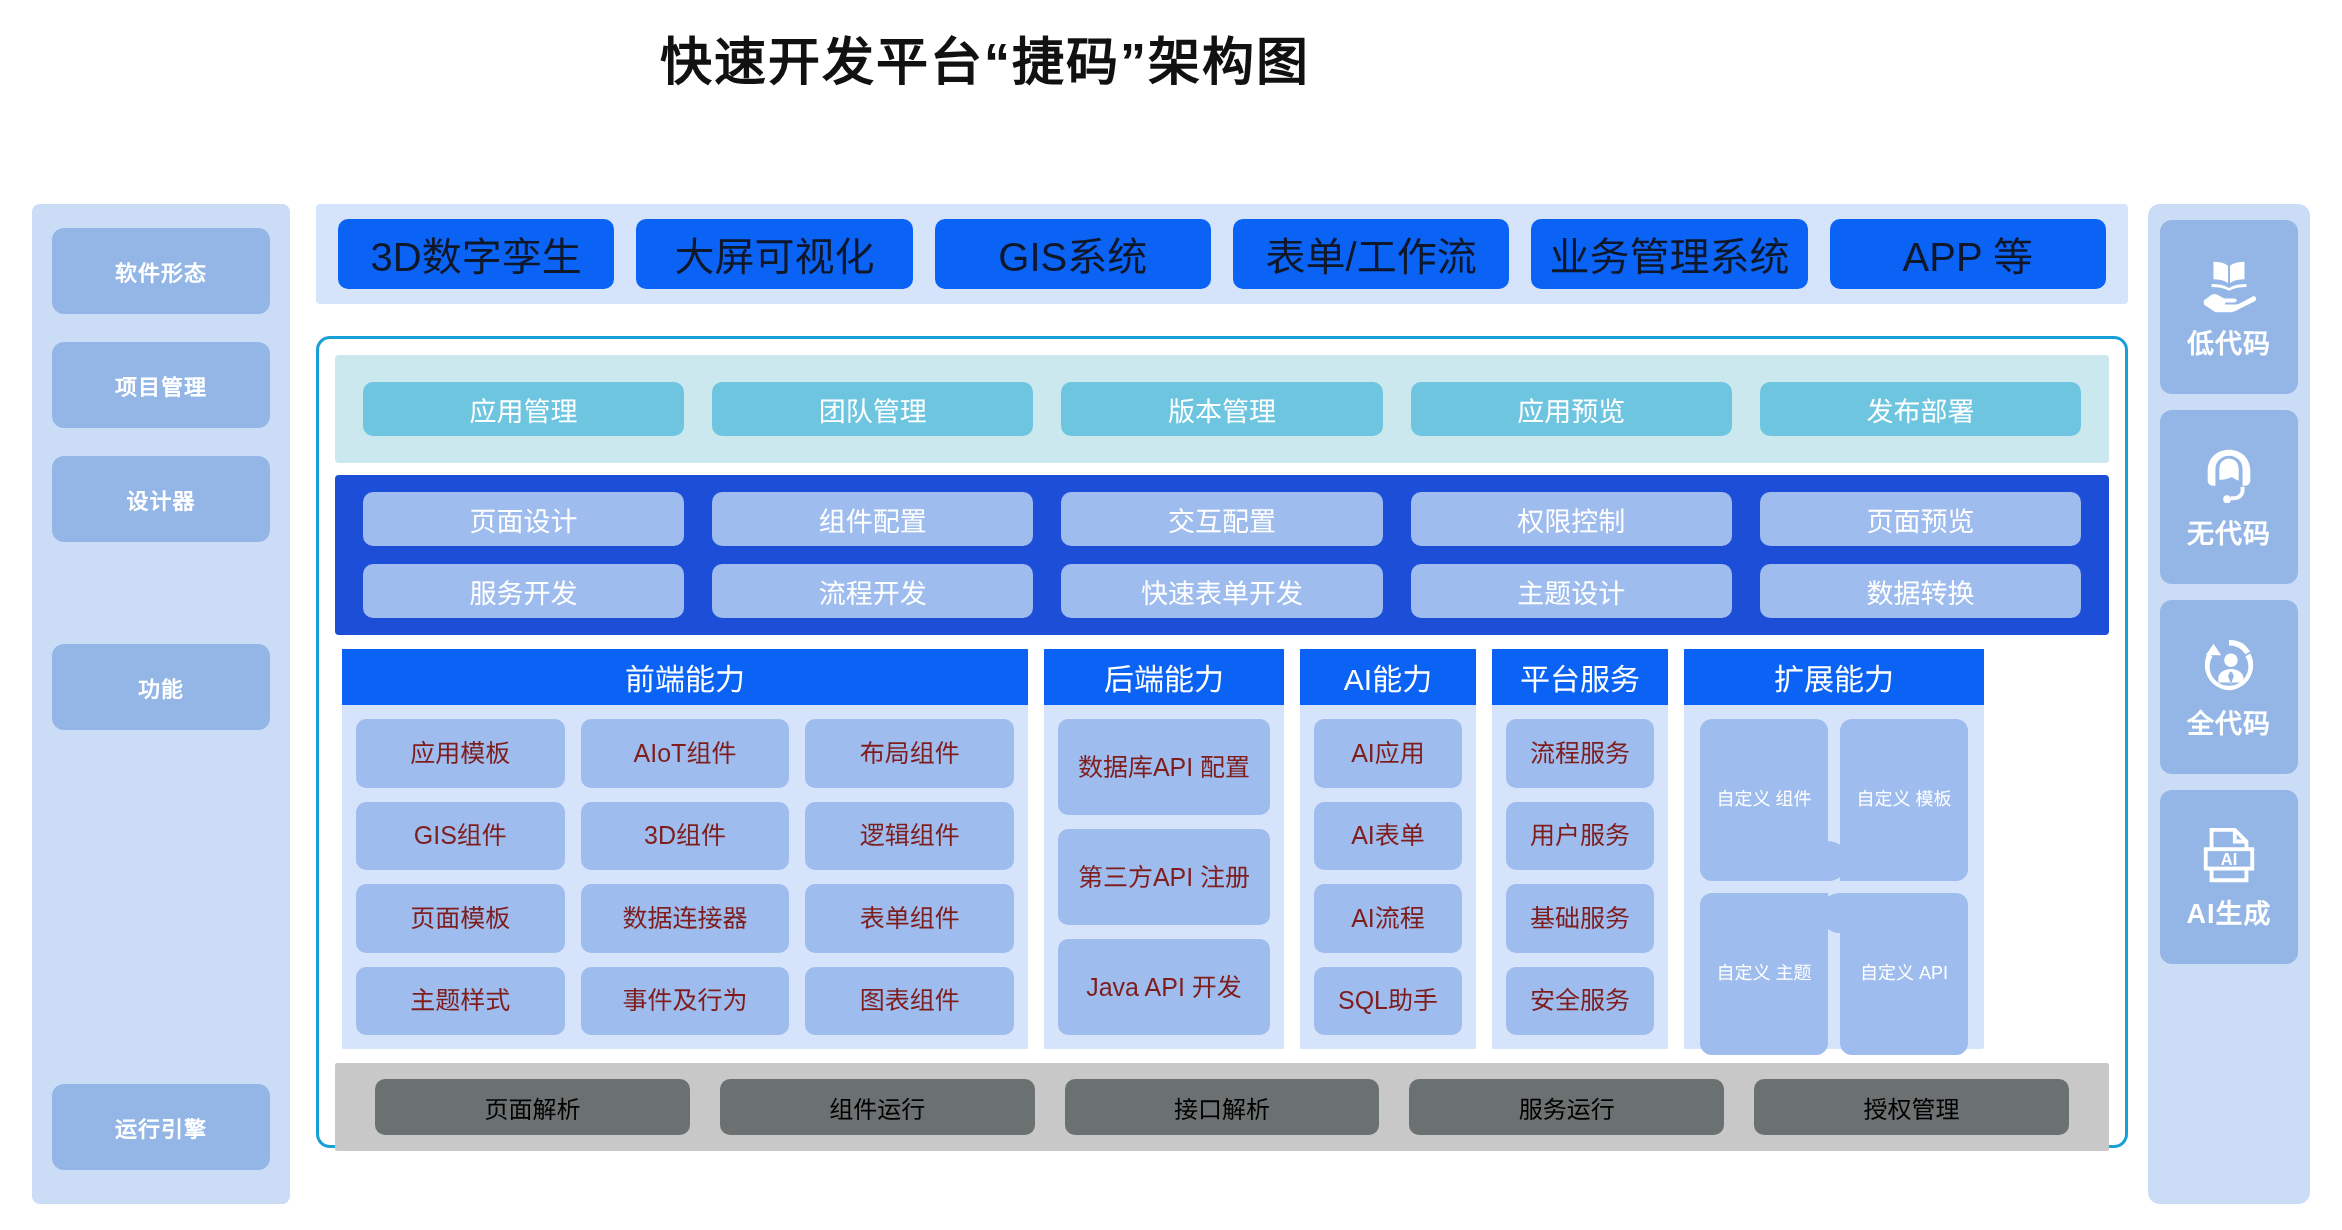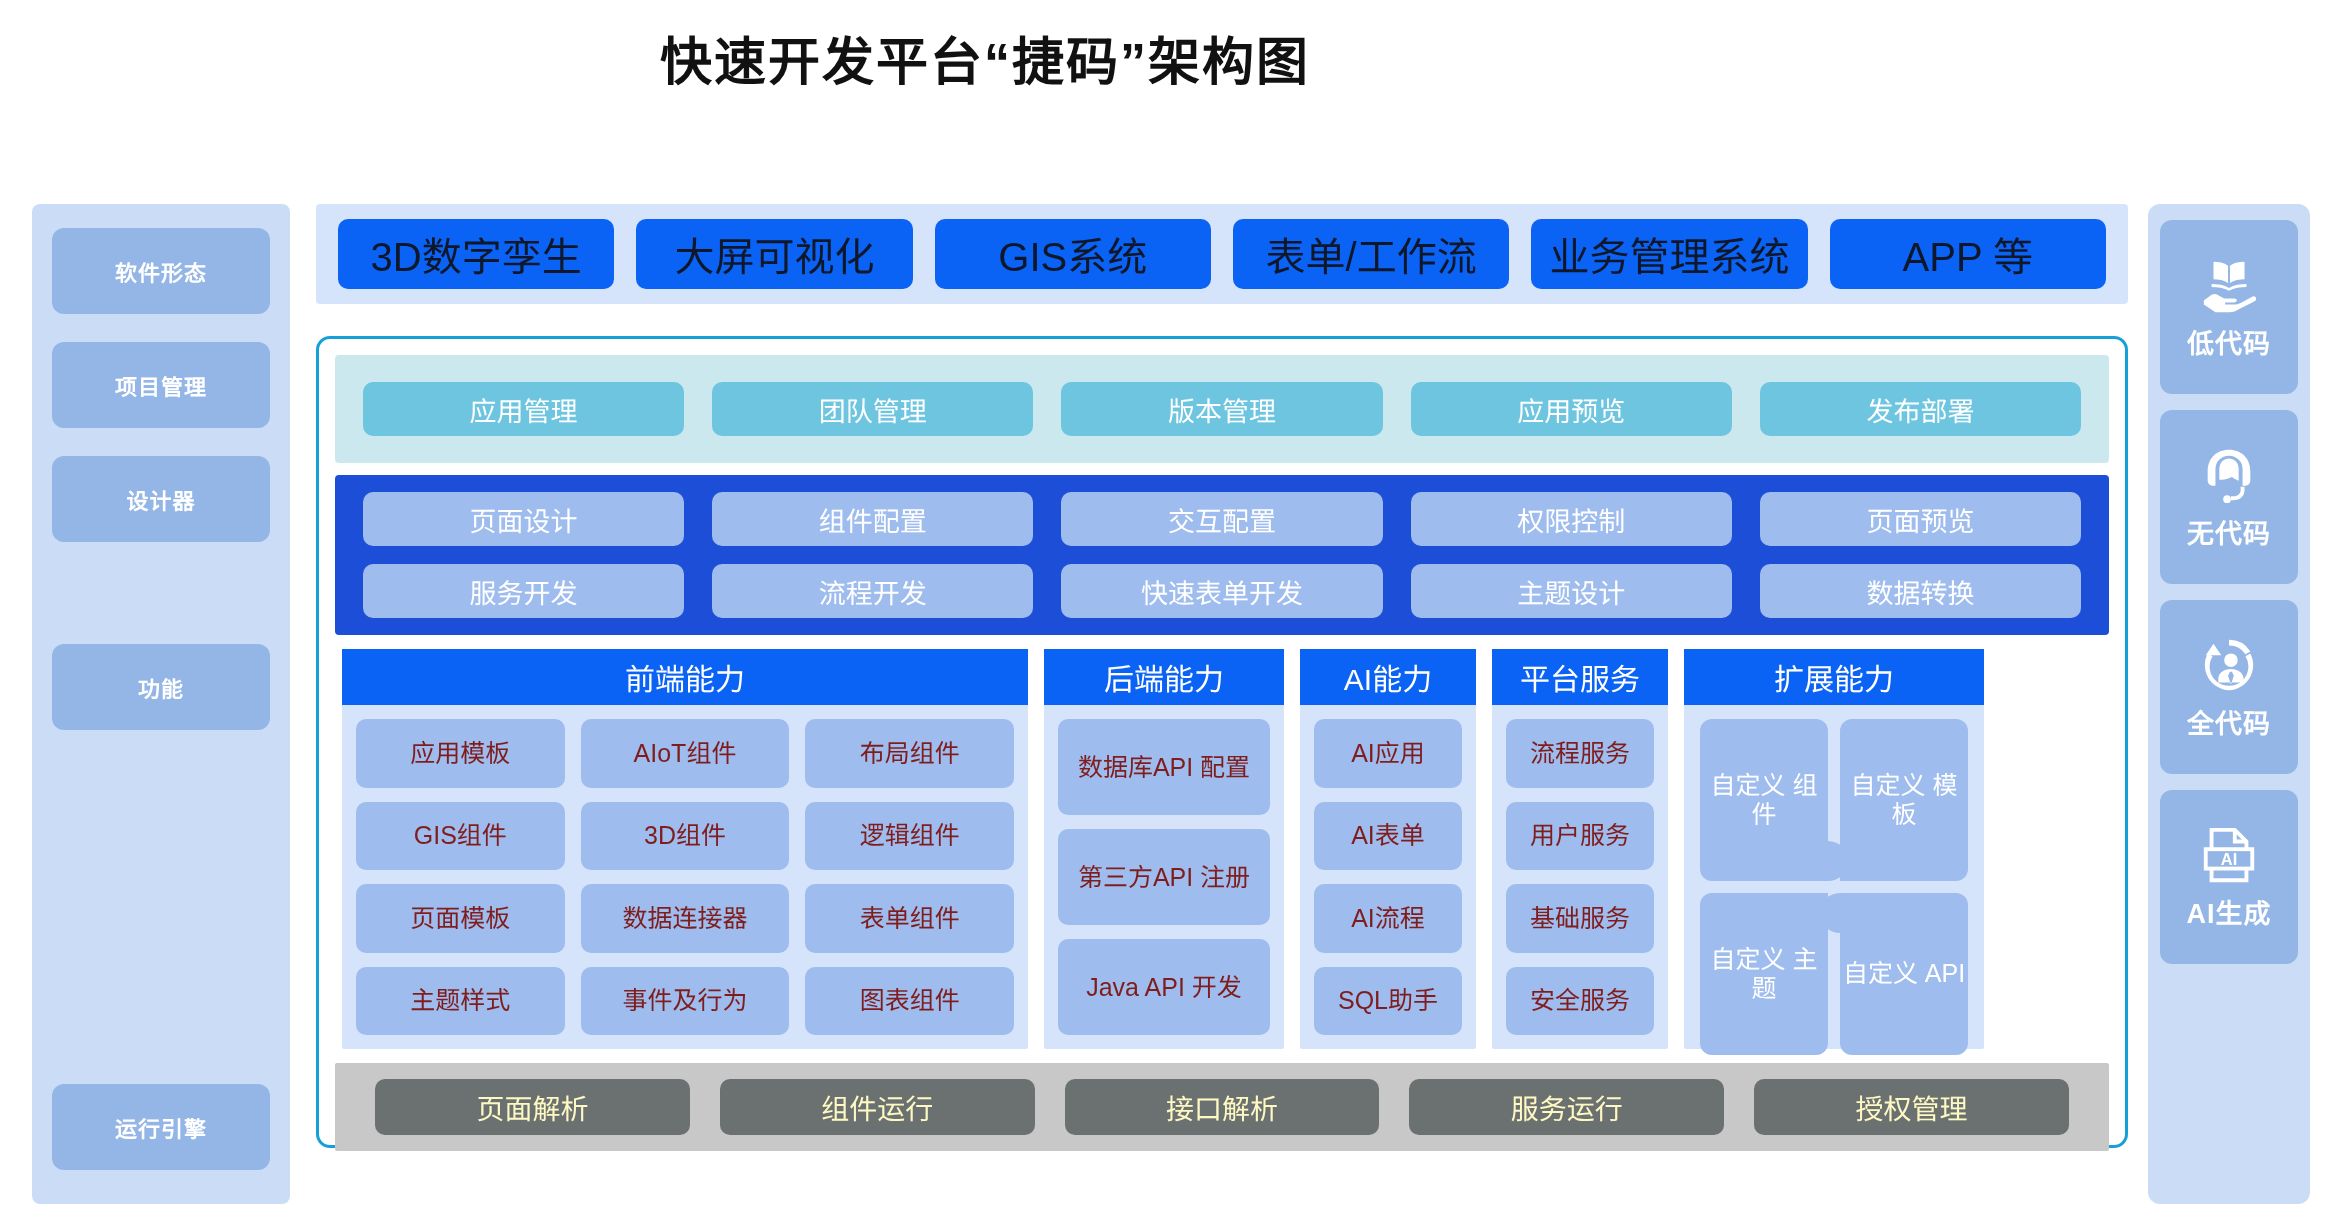--- a/index.html
+++ b/index.html
@@ -142,21 +142,21 @@
   .colstack .fn-chip { flex: 1 1 0; }
 
   
   .puzzle {
     position: relative; width: 268px; height: 100%;
     margin: 0 auto;
   }
   .pz {
     position: absolute; width: 128px; height: 162px;
     background: #9ebced;
-    color: #ffffff; font-size: 25px; line-height: 1.18;
+    color: #ffffff; font-size: 18px; line-height: 1.18;
     display: flex; align-items: center; justify-content: center;
     text-align: center;
   }
   .pz.tl { left: 0;     top: 0;     border-radius: 12px 12px 0 12px; }
   .pz.tr { left: 140px; top: 0;     border-radius: 12px 12px 12px 0; }
   .pz.bl { left: 0;     top: 174px; border-radius: 12px 0 12px 12px; }
   .pz.br { left: 140px; top: 174px; border-radius: 0 12px 12px 12px; }
   .pz-knob {
     position: absolute; width: 40px; height: 40px;
     border-radius: 50%; background: #9ebced;
@@ -165,21 +165,21 @@
   .pz-knob.k2 { left: 120px; top: 174px; }
 
   
   .rt-band {
     margin-top: 14px; height: 88px; background: #c8c8c8; border-radius: 2px;
     display: flex; align-items: center; gap: 30px; padding: 0 40px;
   }
   .rt-chip {
     flex: 1 1 0; height: 56px;
     background: #6b7070; border-radius: 10px;
-    color: #fef9c3; font-size: 28px;
+    color: #000000; font-size: 24px;
     display: flex; align-items: center; justify-content: center;
     white-space: nowrap;
   }
 </style>
 </head>
 <body>
 
 <div class="page">
 
   <div class="title">快速开发平台“捷码”架构图</div>

